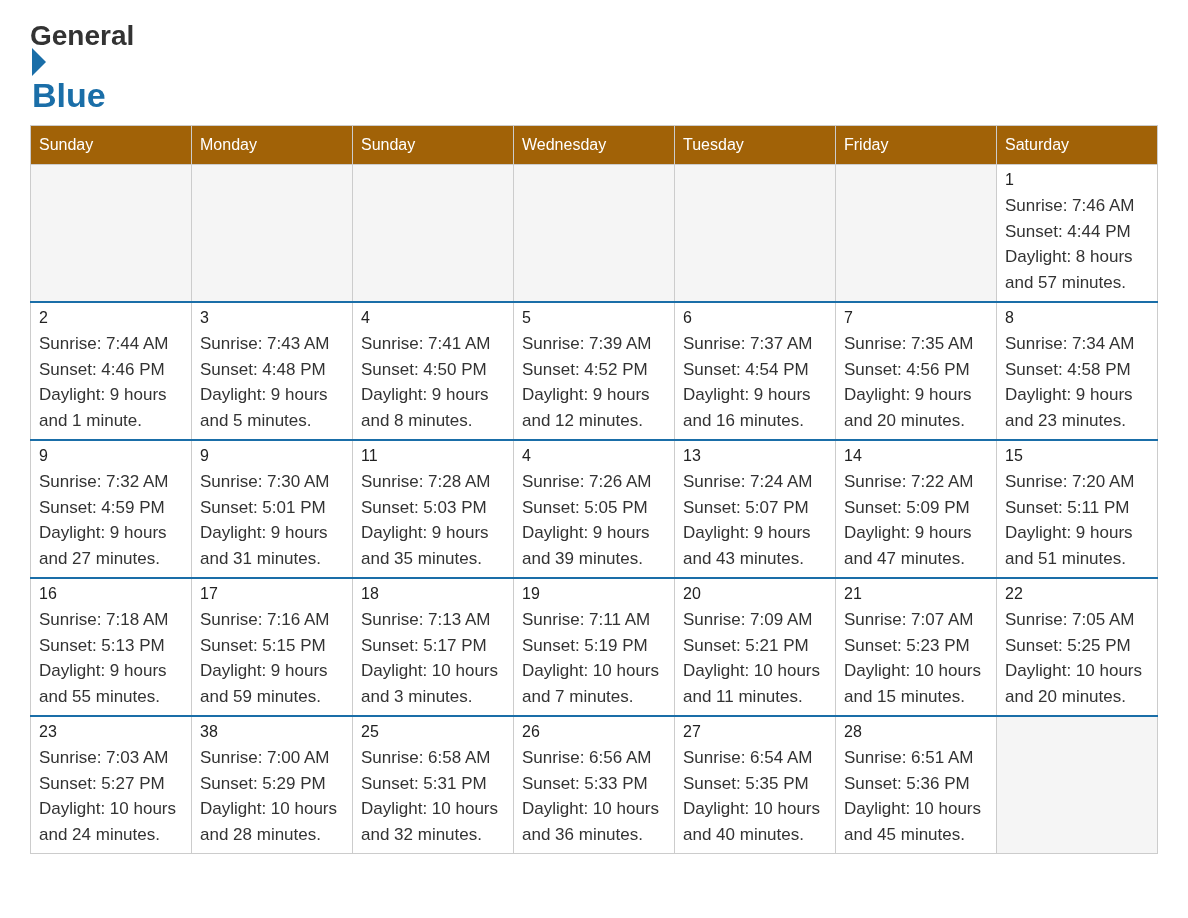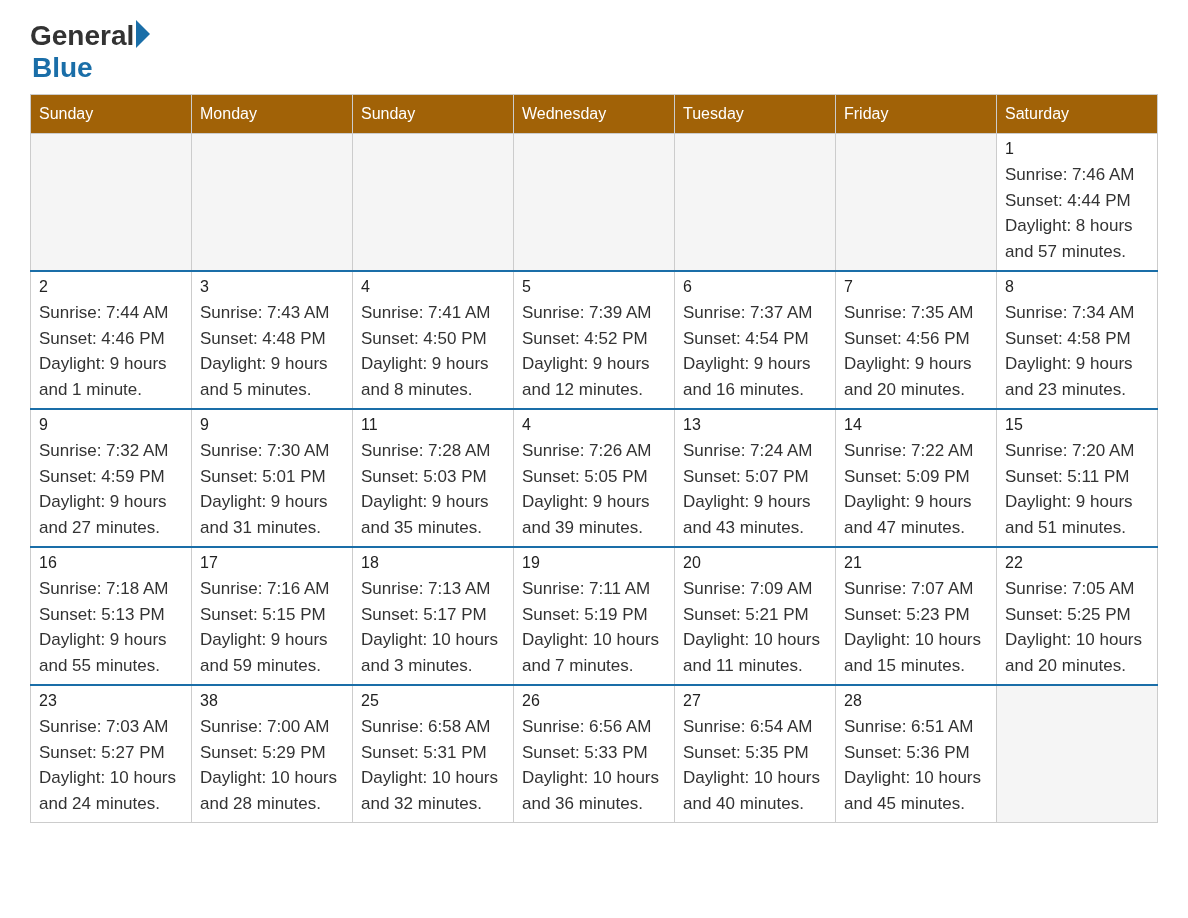--- a/index.html
+++ b/index.html
@@ -16,38 +16,38 @@
       align-items: flex-start;
       margin-bottom: 10px;
     }
     .logo {
       display: flex;
       flex-direction: column;
       align-items: flex-start;
     }
     .logo-text {
       display: flex;
-      align-items: center;
+      flex-direction: column;
     }
     .logo-general {
       font-size: 28px;
       font-weight: bold;
       color: #333;
     }
     .logo-arrow {
       width: 0;
       height: 0;
       border-left: 14px solid #1a6ea8;
       border-top: 14px solid transparent;
       border-bottom: 14px solid transparent;
       margin-left: 2px;
       margin-top: -4px;
     }
     .logo-blue {
-      font-size: 28px;
+      font-size: 34px;
       font-weight: bold;
       color: #1a6ea8;
       margin-left: 2px;
     }
     .title-area {
       text-align: right;
     }
     .month-title {
       font-size: 52px;
       font-weight: normal;

